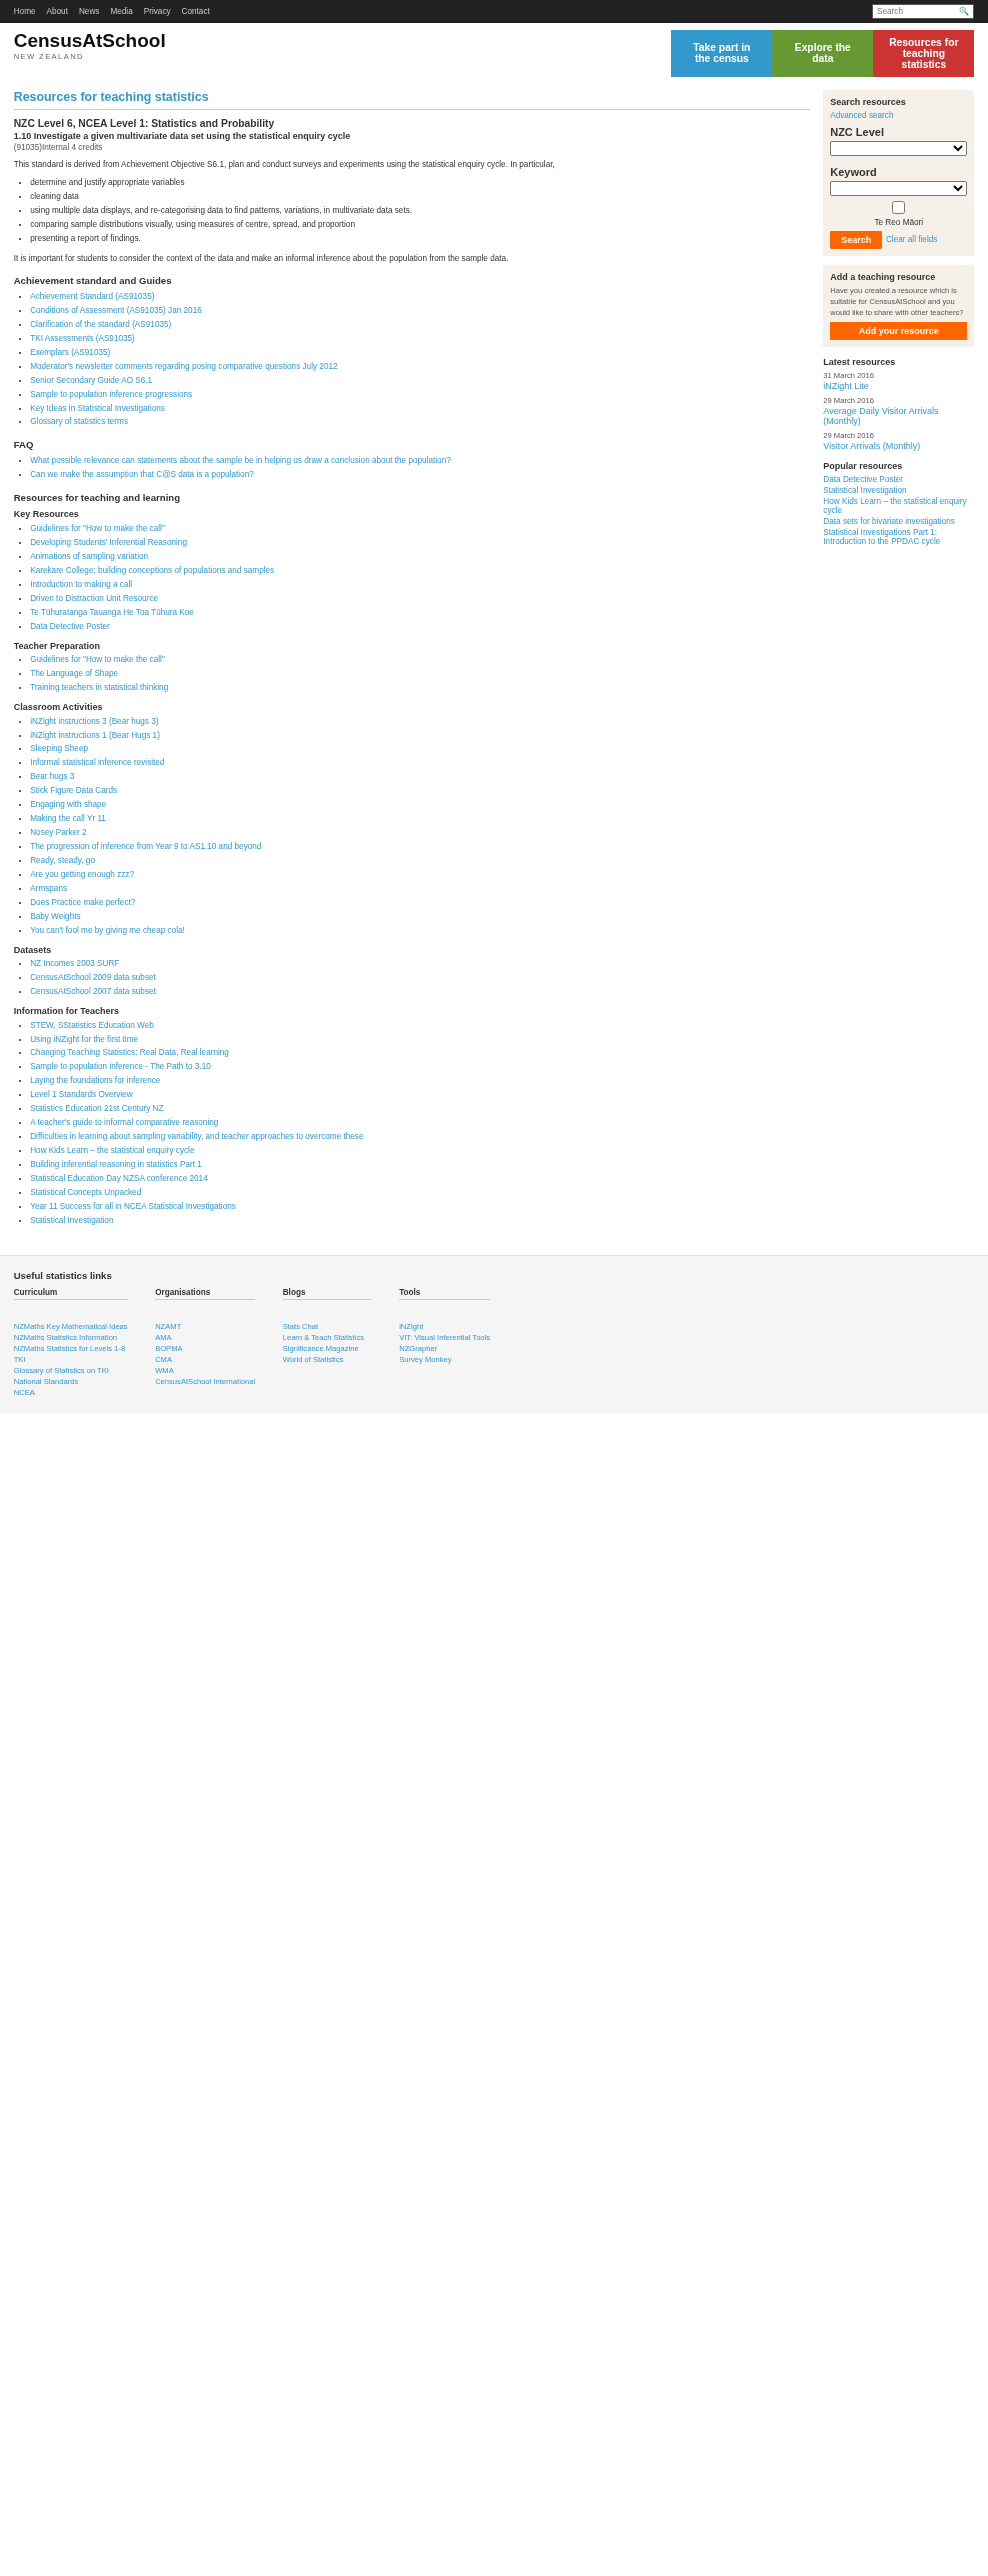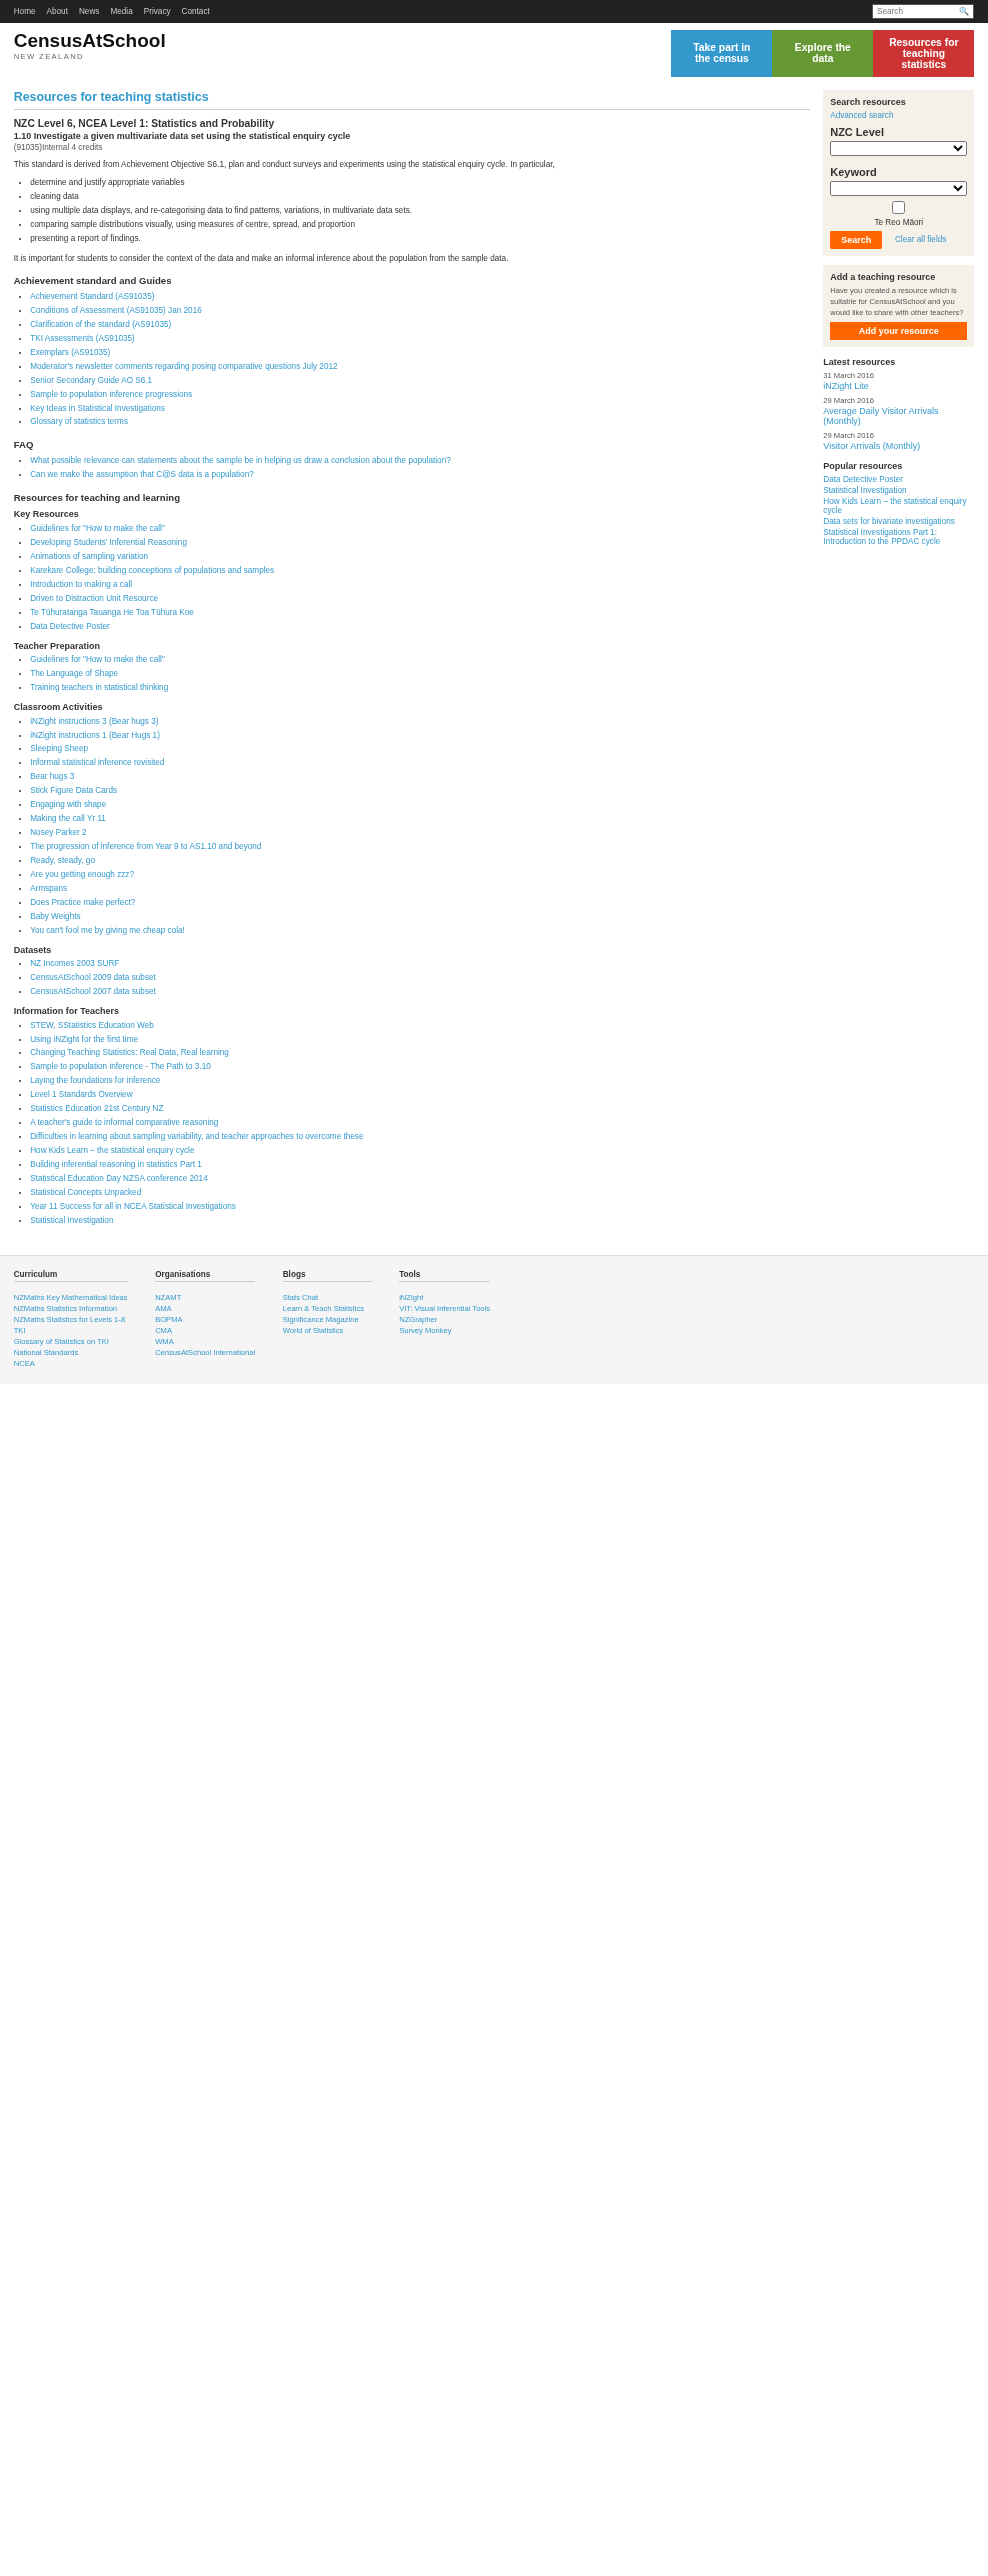--- a/index.html
+++ b/index.html
@@ -50,39 +50,39 @@
     
     .sidebar-box { background: #f5f0e8; padding: 6.9px; margin-bottom: 9.6px; }
     .sidebar-box-title { font-size: 9px; font-weight: bold; margin-bottom: 4.1px; }
     .sidebar-link { color: #3399cc; font-size: 8.2px; display: block; margin-bottom: 2.1px; }
 
     .sidebar-label { font-size: 11px; font-weight: bold; margin-bottom: 2.7px; margin-top: 5.5px; }
     .sidebar-select { width: 100%; font-size: 8.2px; padding: 1.4px; margin-bottom: 4.1px; }
     .sidebar-checkbox-label { font-size: 8.2px; display: flex; align-items: center; gap: 4px; margin-bottom: 4.1px; flex-direction: column; }
 
     .search-btn { background: #ff6600; color: #fff; border: none; padding: 4.1px 11px; cursor: pointer; font-size: 9px; font-weight: bold; border-radius: 1.4px; }
-    .clear-btn { background: none; border: none; color: #3399cc; font-size: 8.2px; cursor: pointer; margin-left: 10px; }
+    .clear-btn { background: none; border: none; color: #3399cc; font-size: 8.2px; cursor: pointer; margin-left: 1px; }
 
     .add-resource-box { background: #f5f0e8; padding: 6.9px; margin-bottom: 9.6px; }
     .add-resource-text { font-size: 7.6px; color: #555; margin-bottom: 4.1px; line-height: 1.4; }
     .add-resource-btn { background: #ff6600; color: #fff; border: none; padding: 4.1px 0; cursor: pointer; font-size: 9px; font-weight: bold; width: 100%; }
 
     .latest-box { margin-bottom: 9.6px; }
     .latest-box-title { font-size: 9px; font-weight: bold; margin-bottom: 4.1px; }
     .latest-date { font-size: 7.6px; color: #555; margin-bottom: 0.7px; }
     .latest-item { margin-bottom: 5.5px; }
 
     .popular-box { margin-bottom: 22px; }
     .popular-box-title { font-size: 9px; font-weight: bold; margin-bottom: 4.1px; }
 
     
     #footer { background: #f5f5f5; border-top: 0.7px solid #ddd; padding: 13.7px; margin-top: 13.7px; }
     .footer-title { font-size: 9.6px; font-weight: bold; margin-bottom: 6.9px; }
     .footer-columns { display: flex; gap: 27.5px; }
-    .footer-col-title { font-size: 8.2px; font-weight: bold; border-bottom: 0.7px solid #ccc; margin-bottom: 11px; padding-bottom: 2.1px; }
+    .footer-col-title { font-size: 8.2px; font-weight: bold; border-bottom: 0.7px solid #ccc; margin-bottom: 22px; padding-bottom: 2.1px; }
     .footer-col a { display: block; font-size: 7.6px; color: #3399cc; margin-bottom: 2.1px; }
     .footer-col { min-width: 89px; }
   </style>
 </head>
 <body>
 
 <nav id="top-nav">
   <div class="nav-links">
     <a>Home</a>
     <a>About</a>
@@ -275,20 +275,21 @@
       <a class="sidebar-link">Data Detective Poster</a>
       <a class="sidebar-link">Statistical Investigation</a>
       <a class="sidebar-link">How Kids Learn – the statistical enquiry cycle</a>
       <a class="sidebar-link">Data sets for bivariate investigations</a>
       <a class="sidebar-link">Statistical Investigations Part 1: Introduction to the PPDAC cycle</a>
     </div>
   </div>
 </div>
 
 <div id="footer">
+  <div class="footer-title">Useful statistics links</div>
   <div class="footer-columns">
     <div class="footer-col">
       <div class="footer-col-title">Curriculum</div>
       <a>NZMaths Key Mathematical Ideas</a>
       <a>NZMaths Statistics Information</a>
       <a>NZMaths Statistics for Levels 1-8</a>
       <a>TKI</a>
       <a>Glossary of Statistics on TKI</a>
       <a>National Standards</a>
       <a>NCEA</a>

